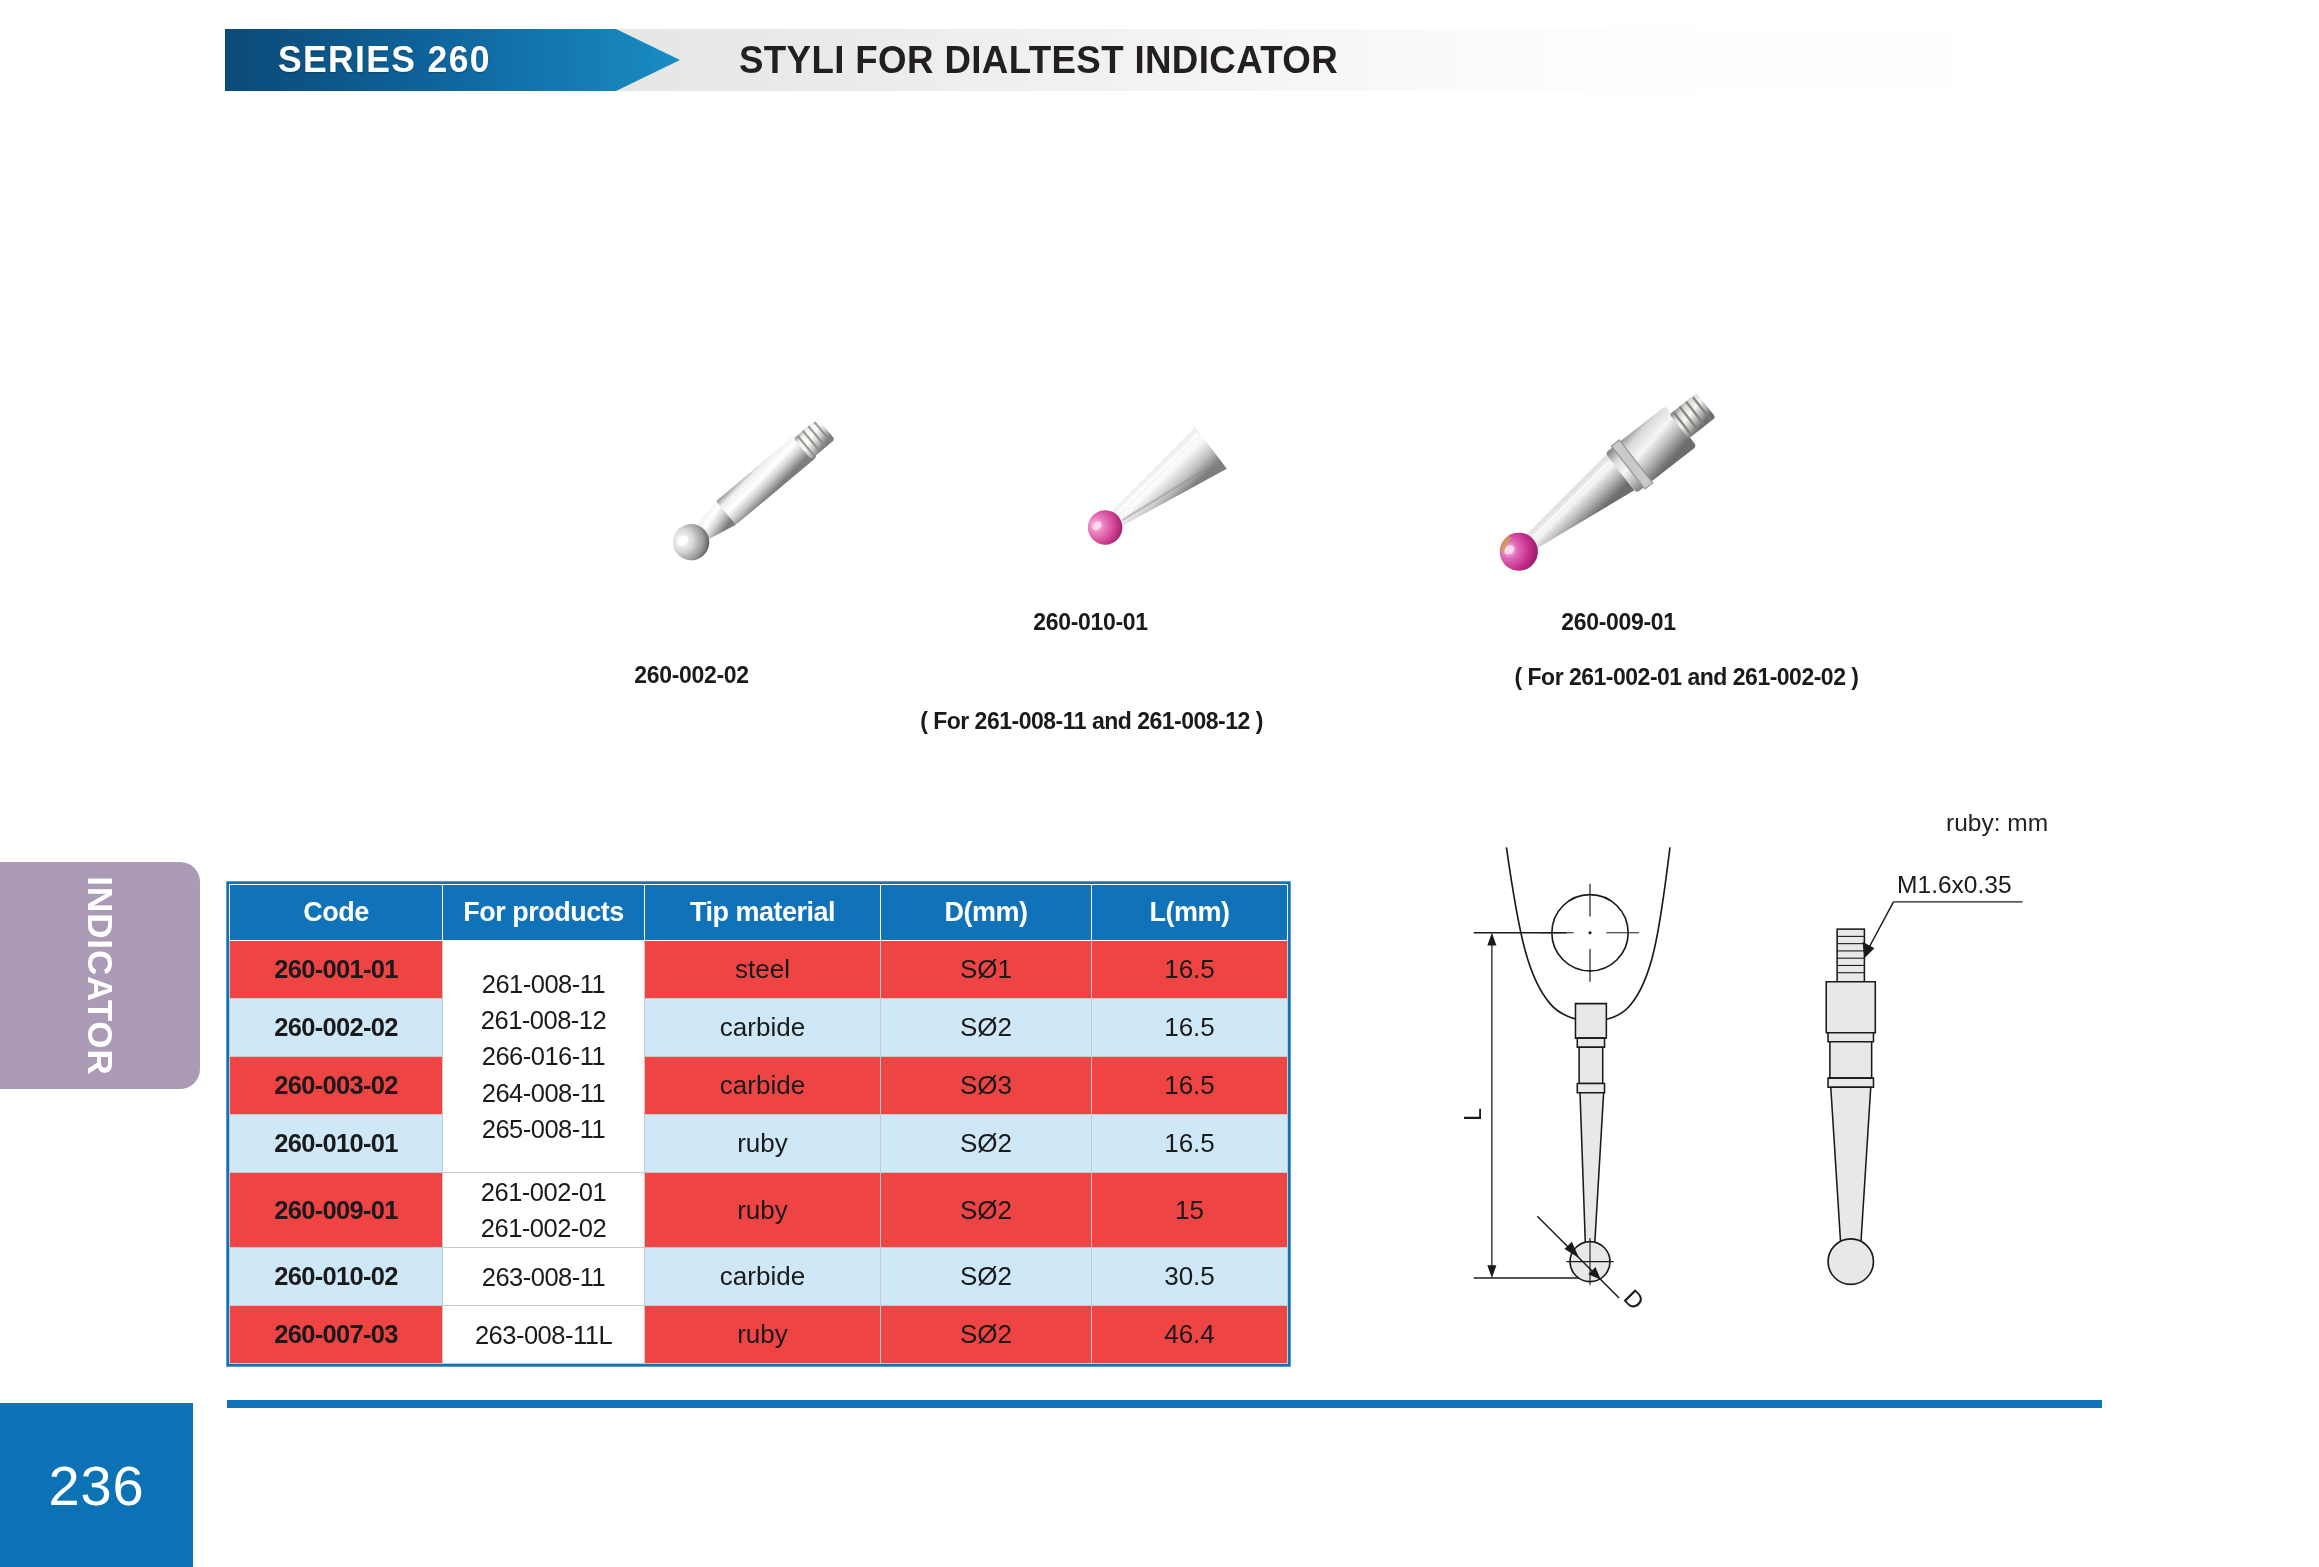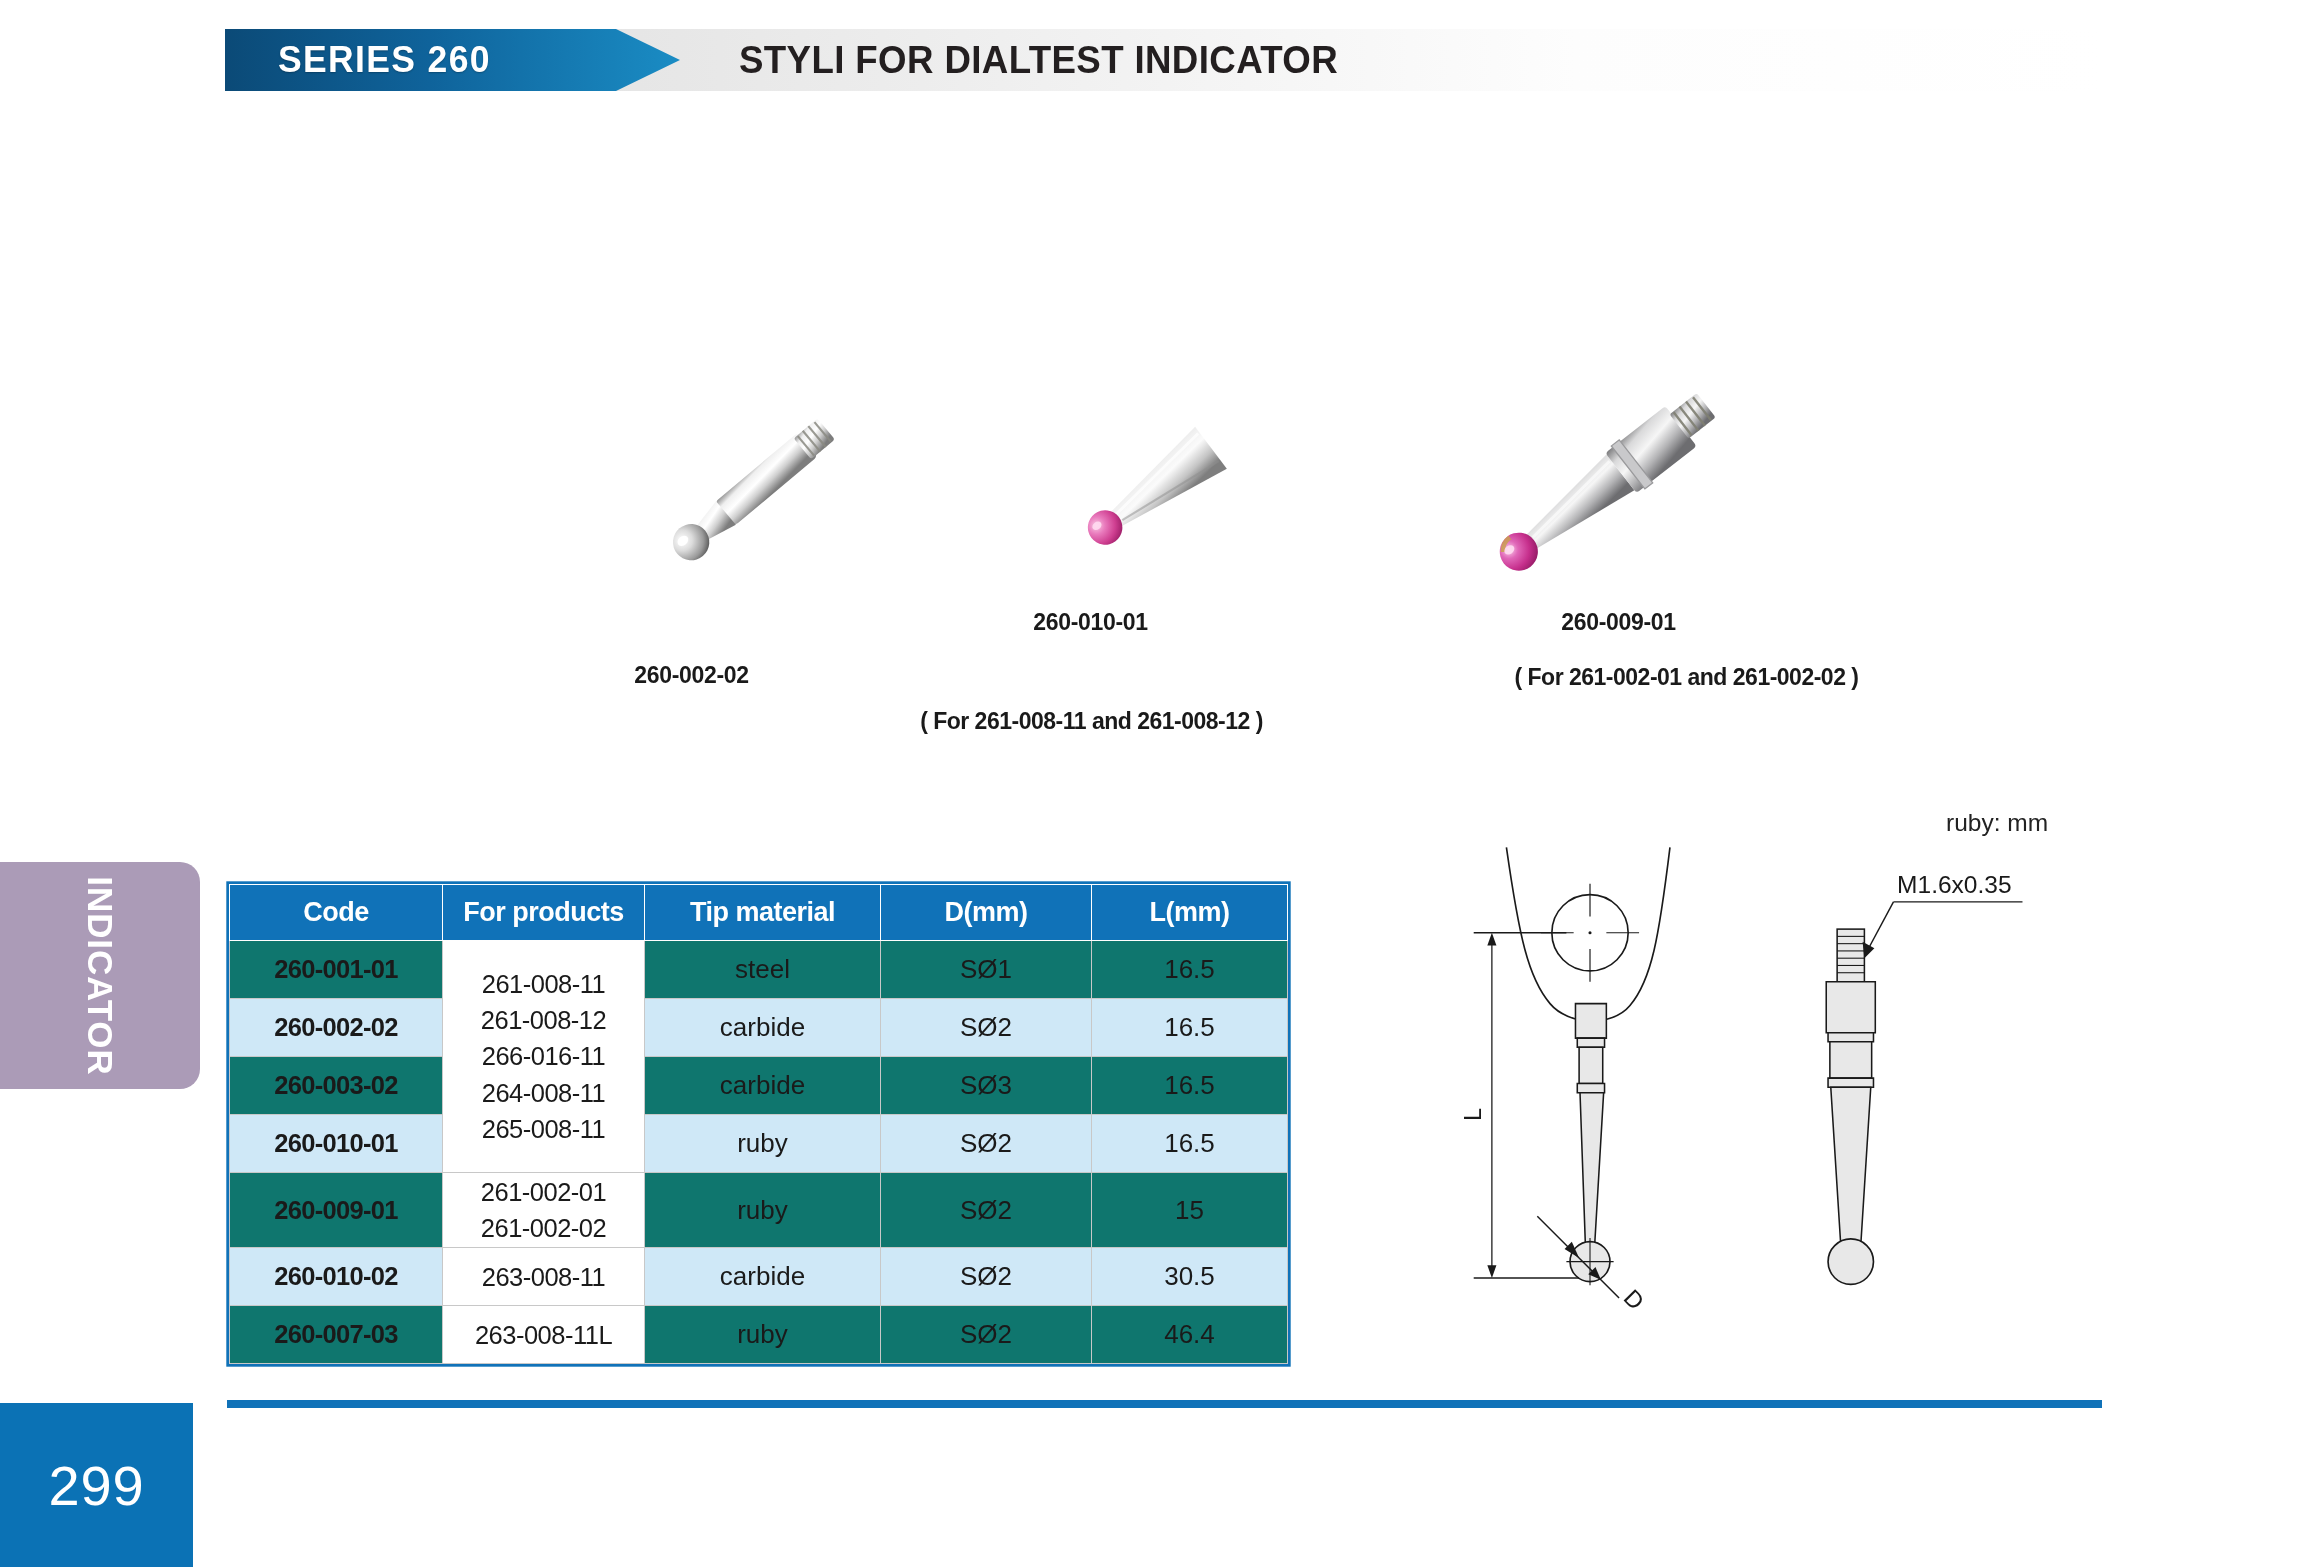--- a/index.html
+++ b/index.html
@@ -62,21 +62,21 @@
   #spec-table col.c-tip{width:236px}
   #spec-table col.c-d{width:211px}
   #spec-table col.c-l{width:196px}
   #spec-table th{
     background:#1072b8;color:#fff;font-size:27px;font-weight:bold;
     height:53px;text-align:center;border:0.9px solid #ffffff;
     letter-spacing:-0.5px;
   }
   #spec-table td{
     border:0.9px solid #c8c8c8;text-align:center;color:#1a1a1a;
-    font-size:26px;height:55px;background:#0f766e;
+    font-size:26px;height:55px;background:#ef4444;
   }
   #spec-table td.code{font-weight:bold;font-size:25.5px;letter-spacing:-0.7px;}
   #spec-table tr.alt td{background:#cfe8f7;}
   #spec-table td.forcell{background:#ffffff !important;line-height:1.42;font-size:25.5px;letter-spacing:-0.5px;}
   #spec-table td.forcell .fline{display:block;}
   #spec-table{box-shadow:0 0 0 2.7px #1072b8;}
 
   
   #tech-drawing{position:absolute;left:1441px;top:800px;width:636px;height:509px;}
   #unit-label{
@@ -369,15 +369,15 @@
         <line x1="498" y1="112" x2="468" y2="168" stroke="#1a1a1a" stroke-width="1.6"></line>
         <polygon points="466,174 464,156 477,163" fill="#1a1a1a" stroke="none"></polygon>
         <text x="502" y="102" fill="#1a1a1a" stroke="none" font-family="Liberation Sans, sans-serif" font-size="27">M1.6x0.35</text>
       </g>
     </g>
   </svg>
 </div>
 
 <div id="footer-rule"></div>
 <div id="page-number-box">
-  <div id="page-number">299</div>
+  <div id="page-number">236</div>
 </div>
 
 
 </body></html>

